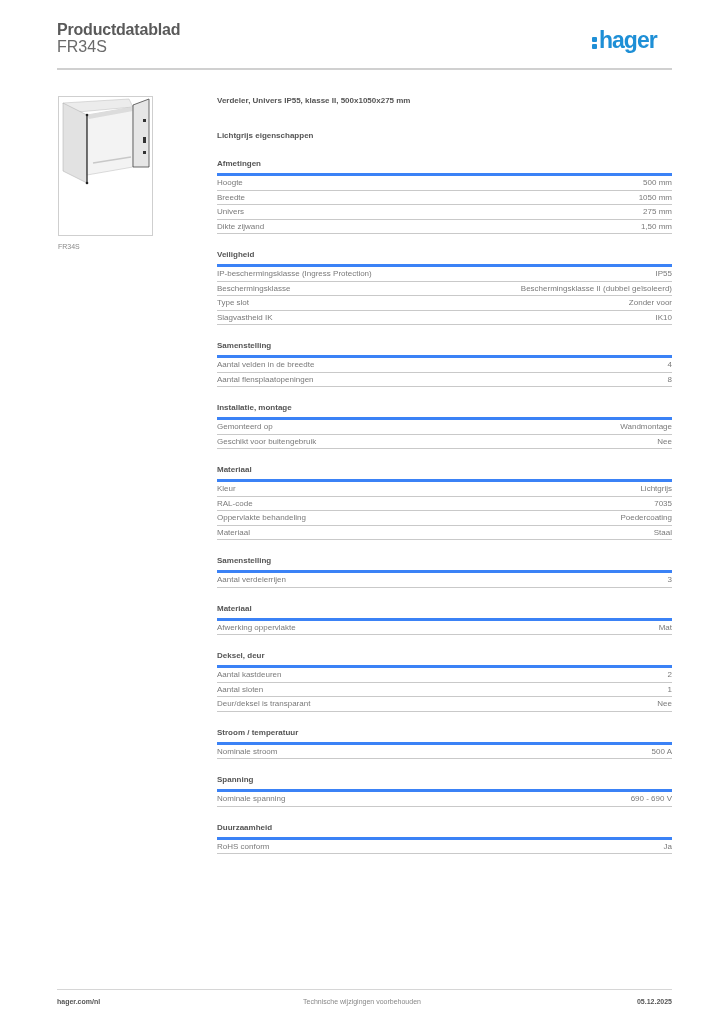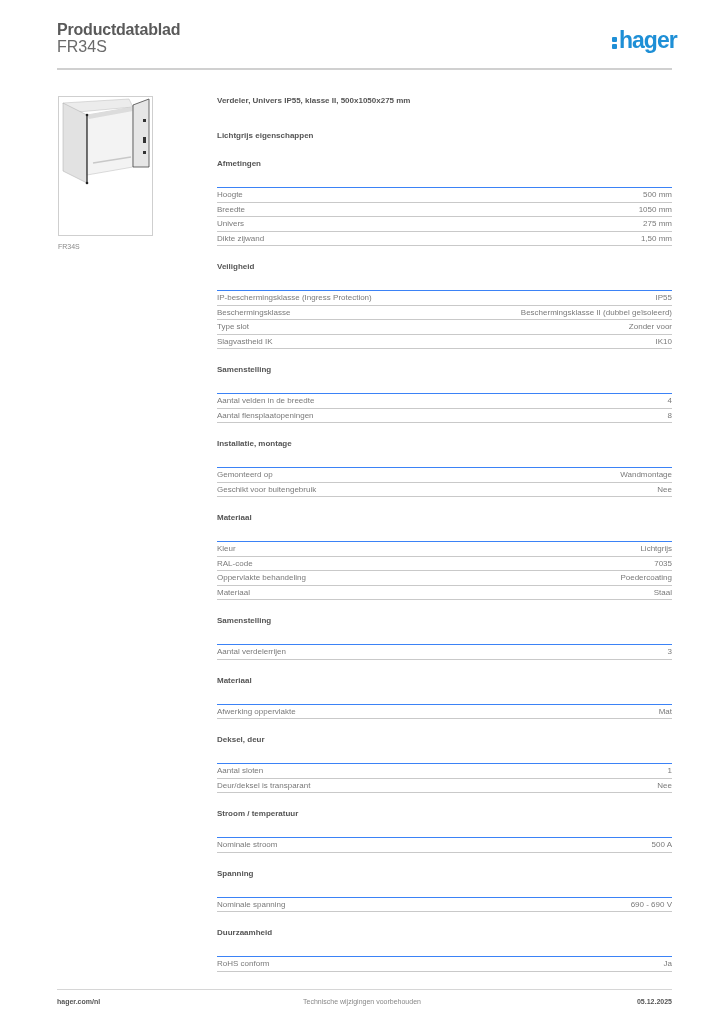--- a/index.html
+++ b/index.html
@@ -1,31 +1,31 @@
 <!DOCTYPE html>
 <html><head>
 <meta charset="utf-8">
 <style>
   html, body { margin:0; padding:0; background:#ffffff; }
   body { width:724px; height:1024px; position:relative; overflow:hidden;
          font-family:"Liberation Sans", sans-serif; color:#555; }
   .hdr-title { position:absolute; left:57px; top:21px; font-size:16px; font-weight:bold; color:#5a5a5a; letter-spacing:-0.2px; }
   .hdr-code { position:absolute; left:57px; top:38px; font-size:16px; color:#6a6a6a; }
-  .logo { position:absolute; left:592px; top:27px; font-size:23px; font-weight:bold; color:#1e8fd6; letter-spacing:-1px;margin-left:20px; }
+  .logo { position:absolute; left:592px; top:27px; font-size:23px; font-weight:bold; color:#1e8fd6; letter-spacing:-1px; }
   .logo .colon { display:inline-block; width:5px; position:relative; margin-right:2px; height:14px; }
   .logo .colon i { position:absolute; left:0; width:5px; height:5px; background:#1e8fd6; border-radius:1px; }
   .hr-top { position:absolute; left:57px; right:52px; top:68px; height:0; border-top:2px solid #d0d0d0; }
   .img-box { position:absolute; left:58px; top:96px; width:93px; height:138px; border:1px solid #cfcfcf; background:#fff; }
   .img-caption { position:absolute; left:58px; top:243px; font-size:7px; color:#888; }
   .main { position:absolute; left:217px; width:455px; top:96px; }
   .desc { font-size:8px; font-weight:bold; color:#555; height:12px; }
   .tech { margin-top:23px; font-size:8px; font-weight:bold; color:#555; height:12px; }
   .section { margin-top:15px; }
   .section:first-of-type { margin-top:15px; }
-  .sec-title { font-size:8px; font-weight:bold; color:#555; height:11px; line-height:11px; border-bottom:1px solid #3b82f6; padding-bottom:18px; }
+  .sec-title { font-size:8px; font-weight:bold; color:#555; height:11px; line-height:11px; border-bottom:3px solid #3b82f6; padding-bottom:4px; }
   .row { display:flex; justify-content:space-between; font-size:8px; color:#7a7a7a; height:13.5px; line-height:13px; border-bottom:1px solid #c9c9c9; }
   .footer-hr { position:absolute; left:57px; right:52px; top:989px; border-top:1px solid #d6d6d6; }
   .f-left { position:absolute; left:57px; top:998px; font-size:7px; font-weight:bold; color:#555; }
   .f-mid { position:absolute; left:0; right:0; text-align:center; top:998px; font-size:7px; color:#888; }
   .f-right { position:absolute; right:52px; top:998px; font-size:7px; font-weight:bold; color:#555; }
 </style>
 </head>
 <body>
 
 <div class="hdr-title">Productdatablad</div>
@@ -149,20 +149,24 @@
       <div class="section">
         <div class="sec-title">Materiaal</div>
         <div class="row">
           <span>Afwerking oppervlakte</span>
           <span>Mat</span>
         </div>
       </div>
       <div class="section">
         <div class="sec-title">Deksel, deur</div>
         <div class="row">
+          <span>Aantal kastdeuren</span>
+          <span>2</span>
+        </div>
+        <div class="row">
           <span>Aantal sloten</span>
           <span>1</span>
         </div>
         <div class="row">
           <span>Deur/deksel is transparant</span>
           <span>Nee</span>
         </div>
       </div>
       <div class="section">
         <div class="sec-title">Stroom / temperatuur</div>

